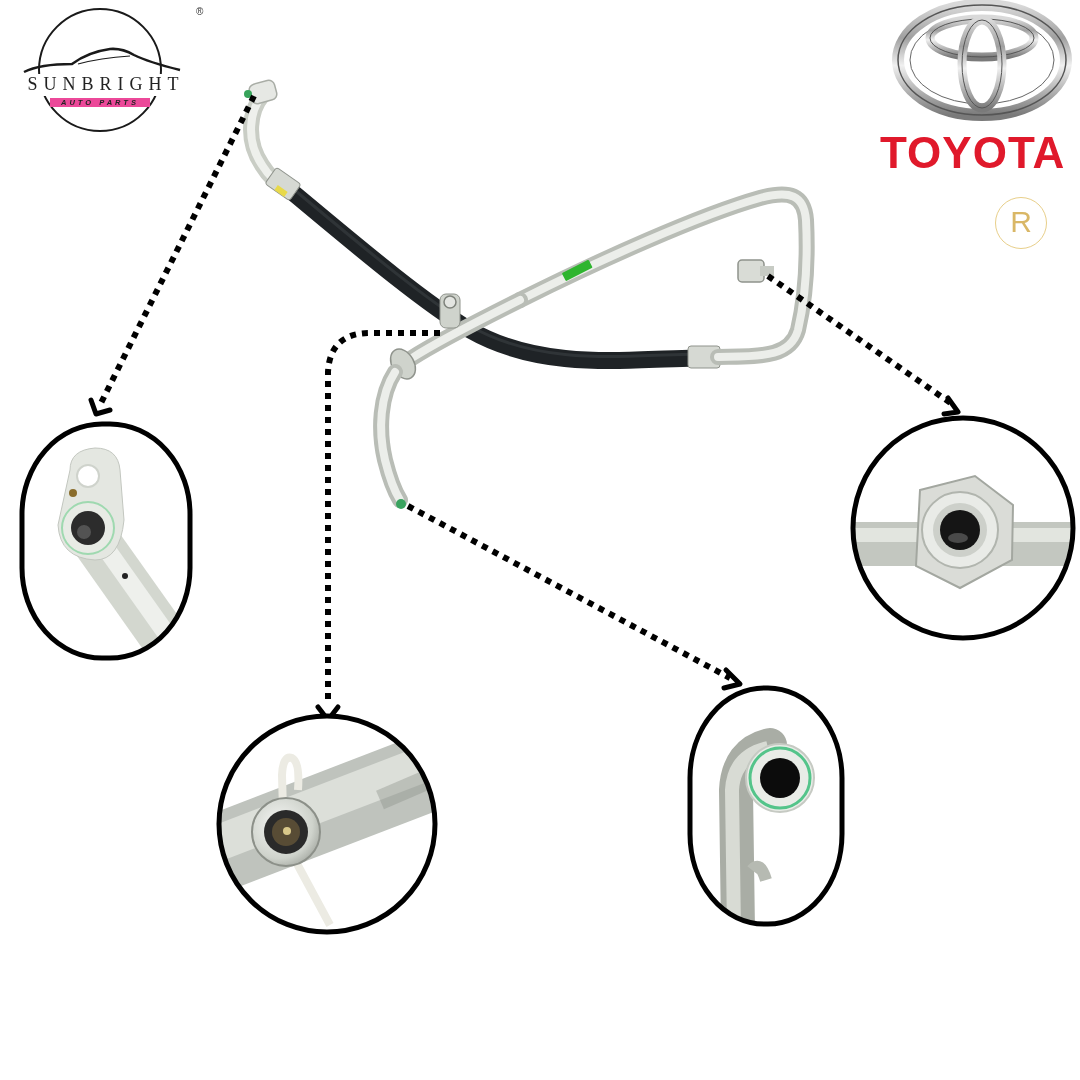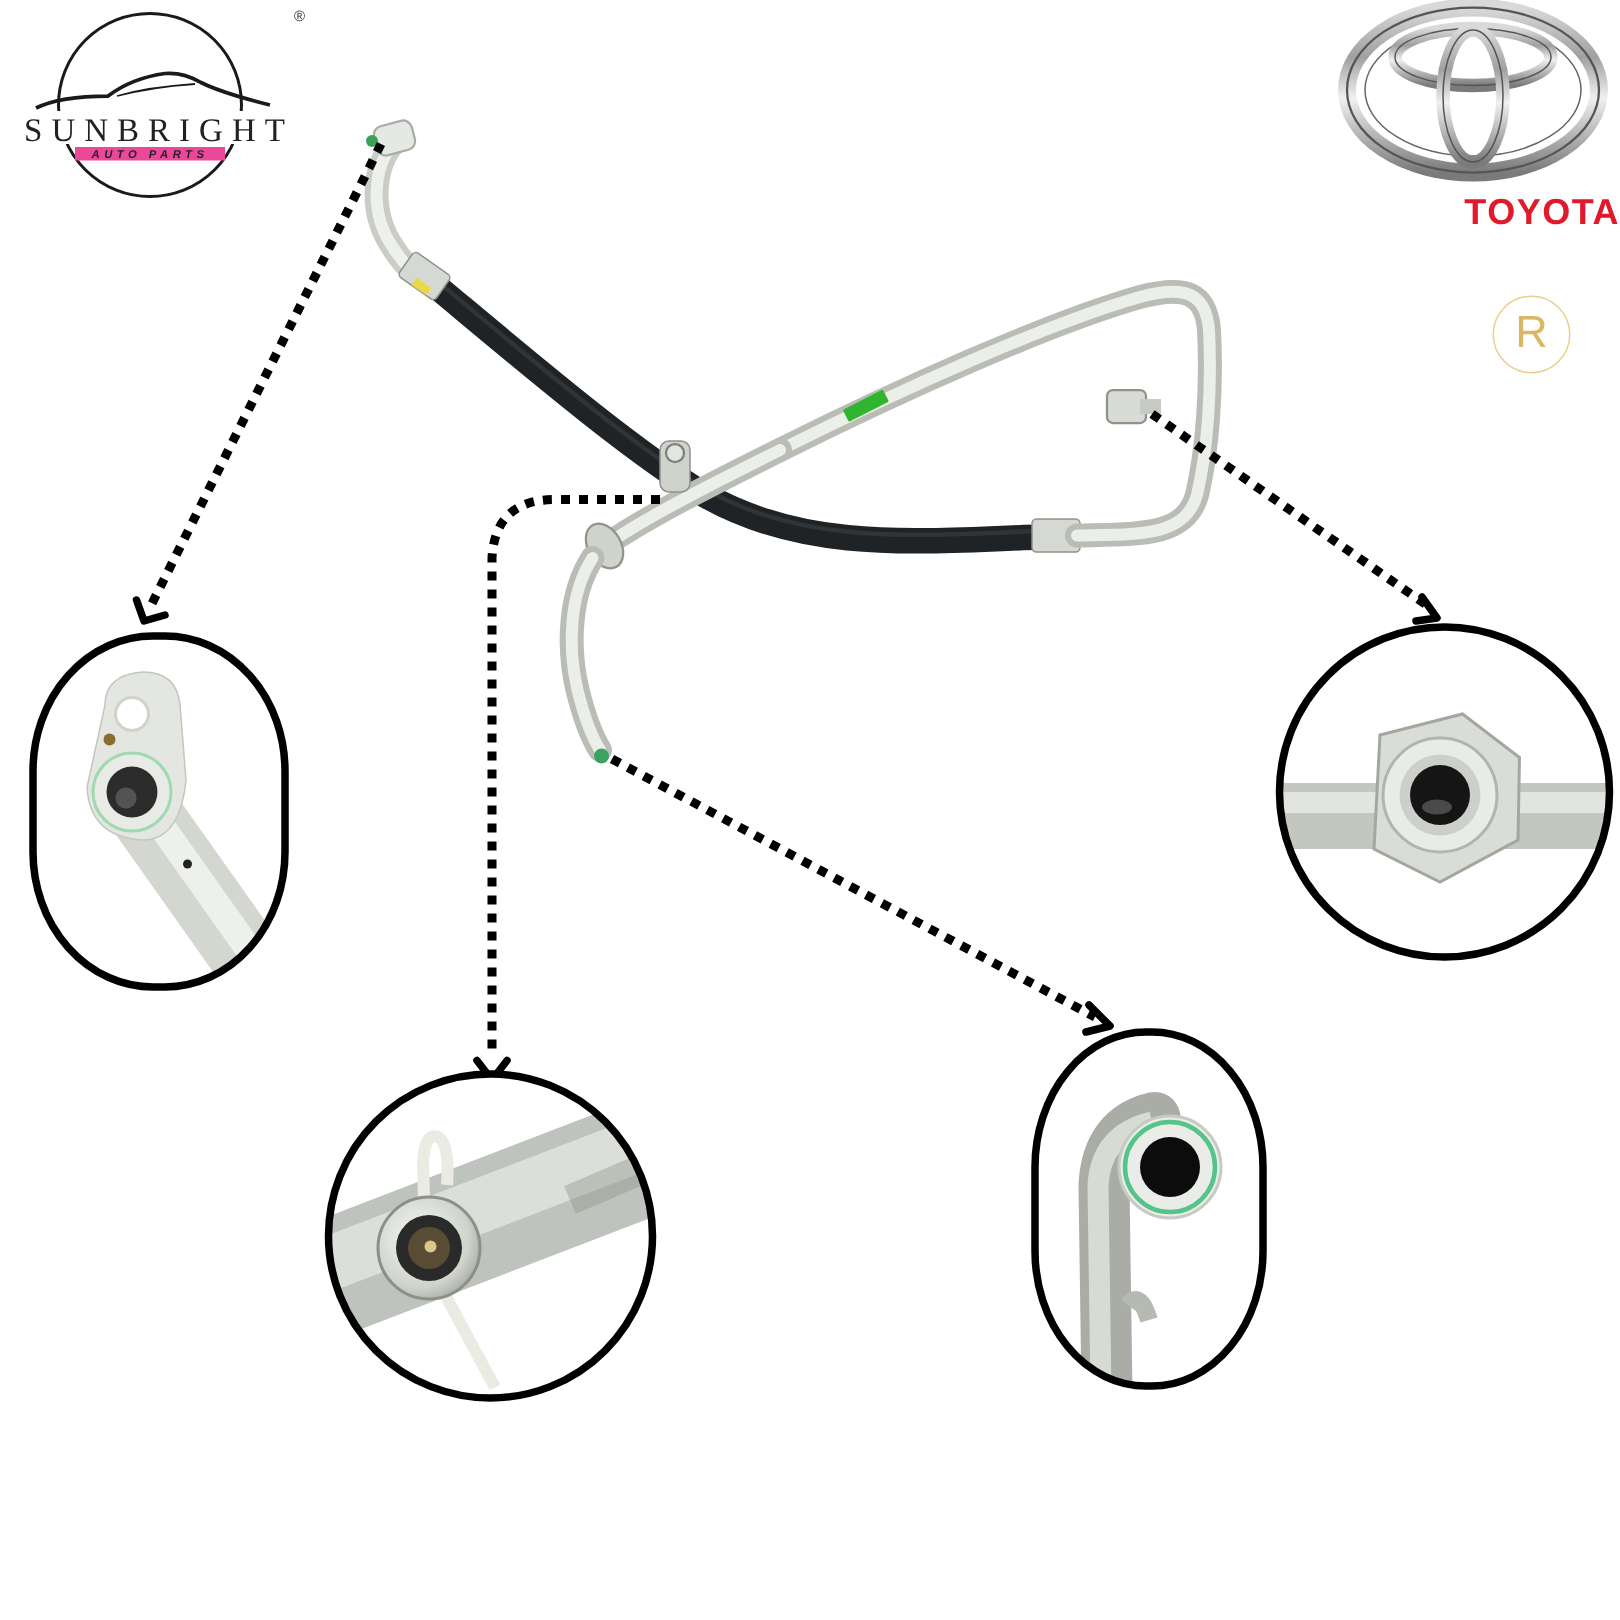--- a/index.html
+++ b/index.html
@@ -3,28 +3,28 @@
 <meta charset="utf-8">
 <style>
   html, body { margin: 0; padding: 0; background: #ffffff; }
   body { width: 1080px; height: 1080px; position: relative; overflow: hidden; font-family: "Liberation Sans", sans-serif; }
   .abs { position: absolute; }
   #canvas { position: absolute; left: 0; top: 0; width: 1080px; height: 1080px; }
 
   
   .sb-logo { left: 0; top: 0; width: 215px; height: 150px; }
   .sb-ring { position: absolute; left: 38px; top: 8px; width: 124px; height: 124px; border: 2.5px solid #1a1a1a; border-radius: 50%; box-sizing: border-box; background: #fff; }
-  .sb-name { position: absolute; left: 4px; top: 74px; width: 204px; text-align: center; font-family: "Liberation Serif", serif; font-size: 22px; letter-spacing: 6px; color: #222; background: transparent; }
+  .sb-name { position: absolute; left: 4px; top: 74px; width: 204px; text-align: center; font-family: "Liberation Serif", serif; font-size: 18px; letter-spacing: 6px; color: #222; background: transparent; }
   .sb-name-bg { position: absolute; left: 6px; top: 74px; width: 196px; height: 22px; background: #fff; }
   .sb-sub { position: absolute; left: 50px; top: 98px; width: 100px; text-align: center; font-size: 7.5px; font-style: italic; font-weight: bold; letter-spacing: 3px; color: #222; background: #ec4899; }
   .sb-reg { position: absolute; left: 196px; top: 6px; font-size: 10px; color: #333; }
 
   
   .toy-logo { left: 880px; top: 0; width: 200px; height: 250px; }
-  .toy-word { position: absolute; left: 0px; top: 128px; width: 200px; text-align: right; font-family: "Liberation Sans", sans-serif; font-weight: bold; font-size: 24px; color: #e0192b; letter-spacing: 1px; }
+  .toy-word { position: absolute; left: 0px; top: 128px; width: 200px; text-align: left; font-family: "Liberation Sans", sans-serif; font-weight: bold; font-size: 44px; color: #e0192b; letter-spacing: 1px; }
   .toy-reg { position: absolute; left: 115px; top: 197px; width: 52px; height: 52px; border: 1.5px solid #e8cf8a; border-radius: 50%; box-sizing: border-box; color: #d9b766; font-size: 30px; text-align: center; line-height: 48px; }
 </style>
 </head>
 <body>
 
 <svg id="canvas" viewBox="0 0 1080 1080" xmlns="http://www.w3.org/2000/svg">
   <defs>
     <linearGradient id="metal" x1="0" y1="0" x2="0" y2="1">
       <stop offset="0" stop-color="#f4f6f2"></stop>
       <stop offset="0.5" stop-color="#dfe3dc"></stop>

